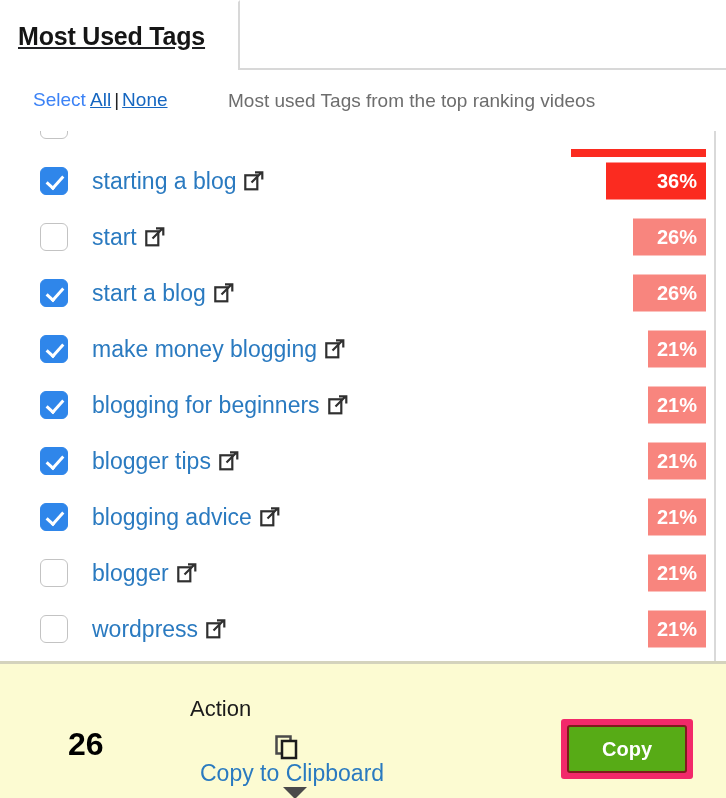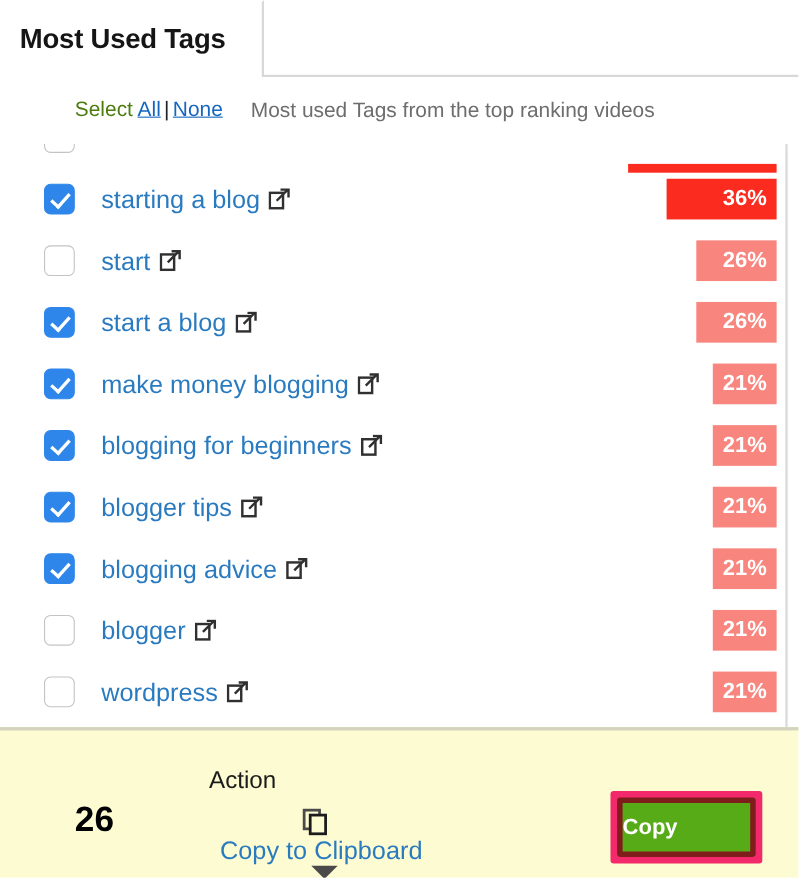--- a/index.html
+++ b/index.html
@@ -31,20 +31,21 @@
     top: 0;
     width: 240px;
     height: 70px;
     box-sizing: border-box;
     background: #ffffff;
     border-right: 2px solid #d8d8d8;
     border-top: 2px solid #ffffff;
     display: flex;
     align-items: center;
     padding-left: 18px;
+    text-decoration: underline;
   }
   .tab-active-label {
     font-size: 25px;
     font-weight: bold;
     color: #151515;
     letter-spacing: -0.2px;
   }
   .tab-underline-rest {
     position: absolute;
     left: 240px;
@@ -63,21 +64,21 @@
     height: 60px;
   }
   .select-group {
     position: absolute;
     left: 33px;
     top: 19px;
     font-size: 19px;
     color: #202124;
     white-space: nowrap;
   }
-  .select-group .lbl { color: #4d7c0f; margin-left: 35px; }
+  .select-group .lbl { color: #3b82f6; }
   .select-group a {
     color: #1566c0;
     text-decoration: underline;
     cursor: pointer;
   }
   .select-group .sep {
     color: #202124;
     padding: 0 3px;
   }
   .subheader-note {
@@ -251,24 +252,25 @@
     right: 33px;
     top: 55px;
     padding: 6px;
     background: #f2296a;
     border-radius: 3px;
   }
   .copy-btn {
     width: 116px;
     height: 44px;
     background: #57ab16;
-    border: 5px solid #7f1d1d;
+    border: 2px solid #7f1d1d;
     border-radius: 3px;
     display: flex;
     align-items: center;
+    justify-content: center;
     cursor: pointer;
   }
   .copy-btn-label {
     font-size: 20px;
     font-weight: bold;
     color: #ffffff;
   }
 </style>
 </head>
 <body>

